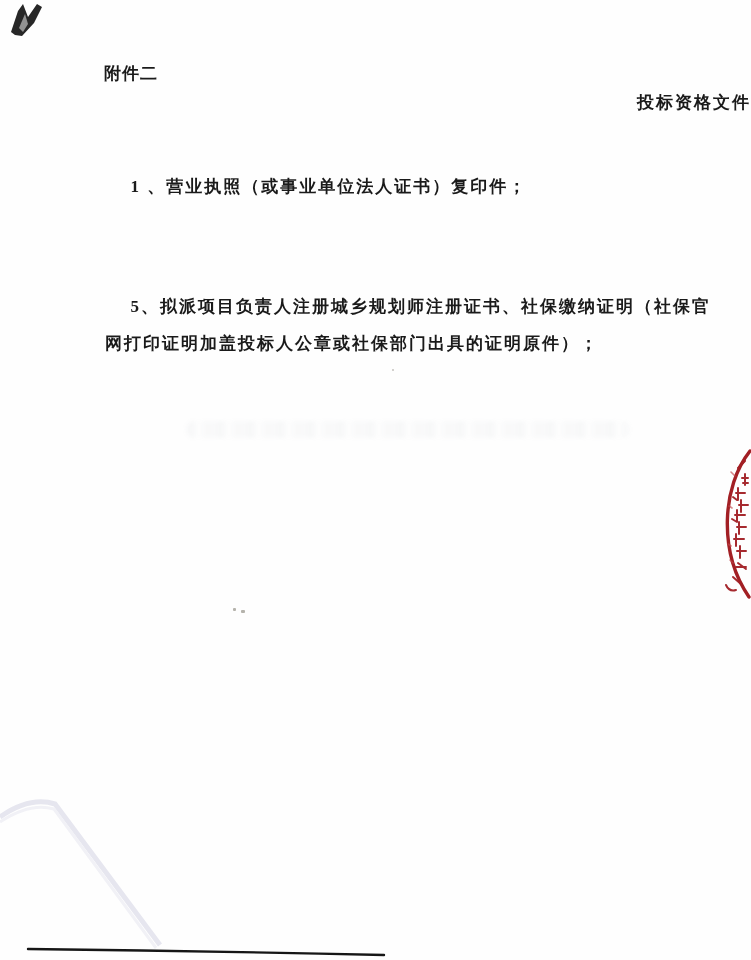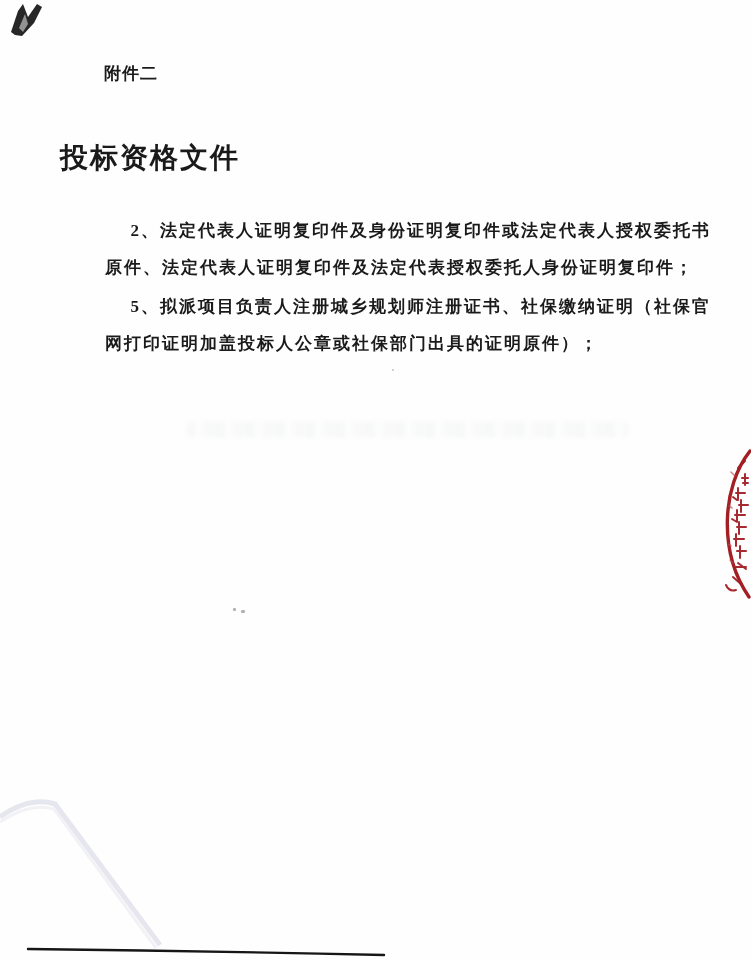--- a/index.html
+++ b/index.html
@@ -23,26 +23,25 @@
     font-size: 17px;
     font-weight: bold;
     letter-spacing: 1px;
     white-space: nowrap;
   }
   .doc-title {
     position: absolute;
     left: 0;
     top: 91px;
     width: 100%;
-    text-align: left;
-    font-size: 28px;
+    text-align: right;
+    font-size: 17px;
     font-weight: bold;
     letter-spacing: 2px;
     text-indent: 60px; 
-    margin-top: 48px;
   }
   .body-text {
     position: absolute;
     left: 105px;
     width: 606px;
     font-size: 17px;
     font-weight: 600;
     line-height: 37px;
     letter-spacing: 2px;
     text-align: justify;
@@ -122,21 +121,21 @@
     <svg width="38" height="38" viewBox="0 0 38 38">
       <polygon points="2,30 9,9 14,2 19,15 28,2 33,5 25,21 13,34 6,33" fill="#151515" opacity="0.92"></polygon>
       <polygon points="10,26 16,12 19,22 14,30" fill="#fefefe" opacity="0.5"></polygon>
     </svg>
   </div>
 
   <div class="attachment-label">附件二</div>
 
   <div class="doc-title">投标资格文件</div>
 
-  <div class="body-text para p2">2、法定代表人证明复印件及身份证明复印件或法定代表人授权委托书原件、法定代表人证明复印件及法定代表授权委托人身份证明复印件；</div>
+  <div class="body-text para p1">1 、营业执照（或事业单位法人证书）复印件；</div>
   <div class="body-text para p3">5、拟派项目负责人注册城乡规划师注册证书、社保缴纳证明（社保官网打印证明加盖投标人公章或社保部门出具的证明原件）；</div>
 
   <div class="ghost-band"></div>
 
   <div class="speck speck-a"></div>
   <div class="speck speck-b"></div>
   <div class="speck speck-c"></div>
 
   <div class="seal-wrap">
     <svg width="42" height="152" viewBox="0 0 42 152">

